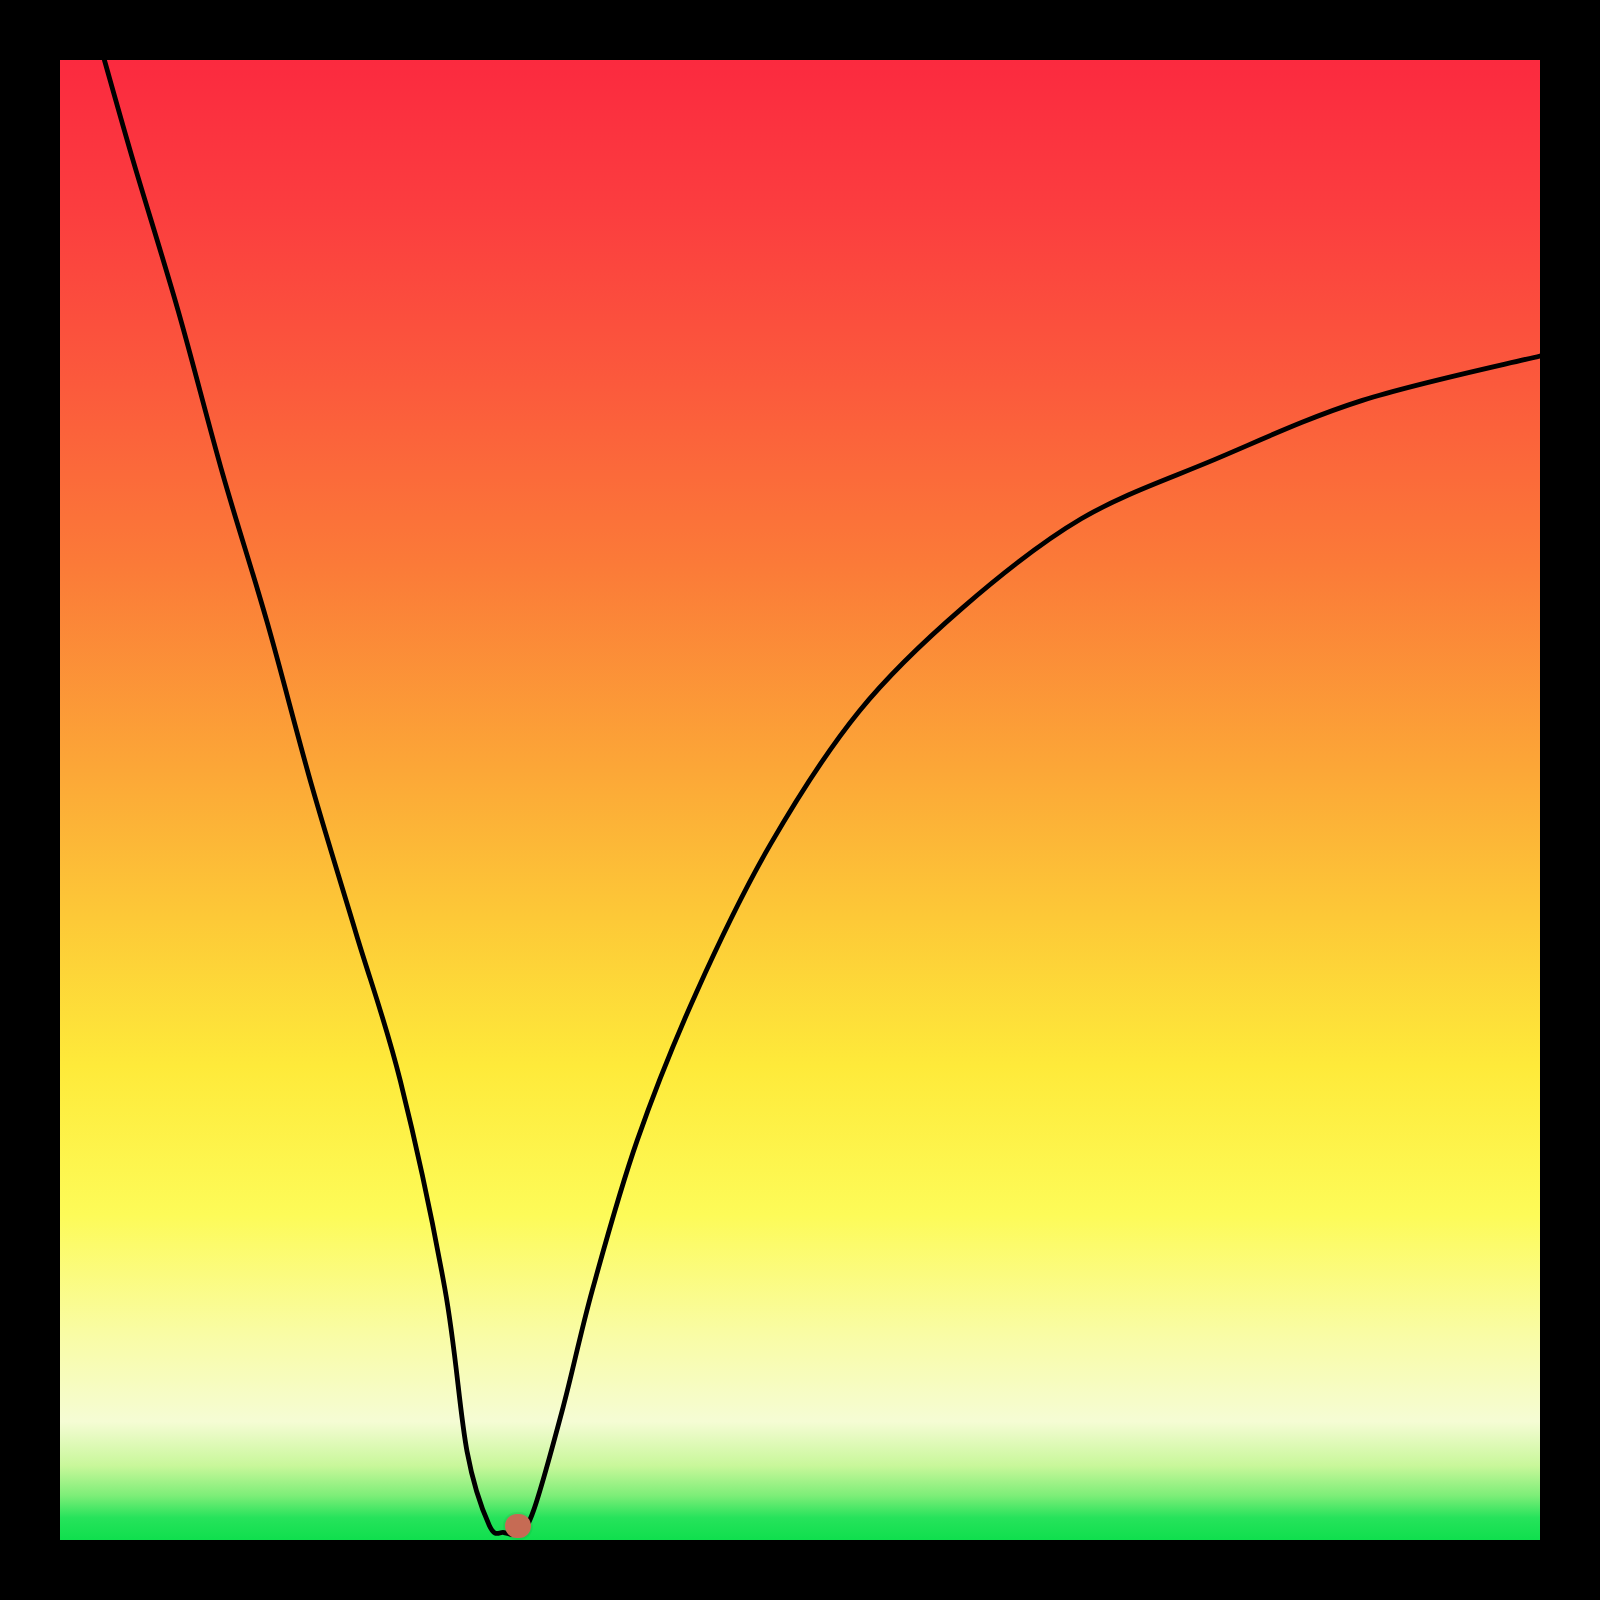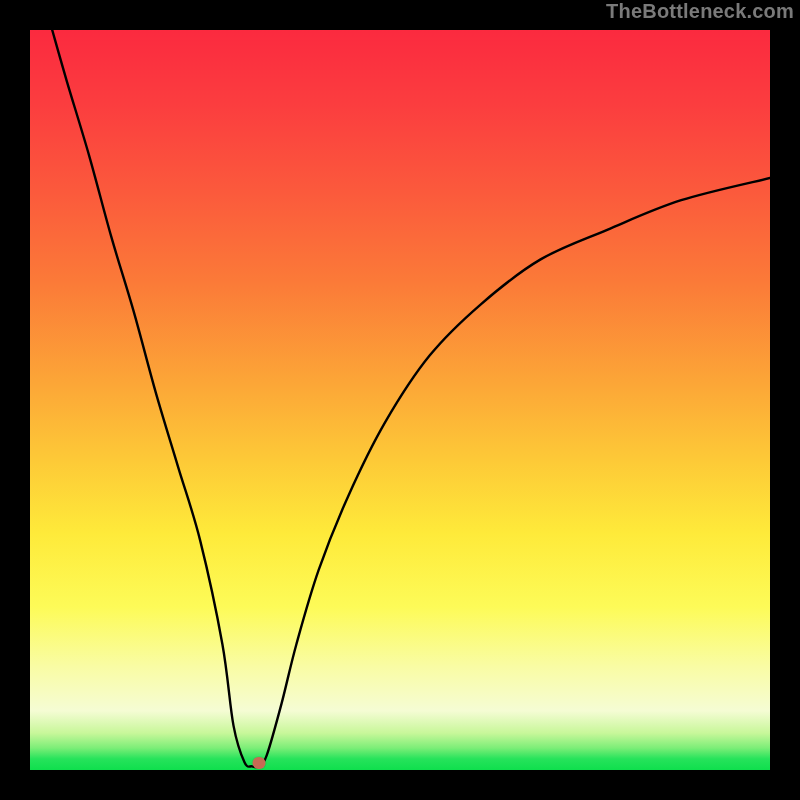--- a/index.html
+++ b/index.html
@@ -71,21 +71,20 @@
     box-shadow: 0 0 0 1px rgba(0,0,0,0.05);
     z-index: 3;
     transform: translate(-50%, -50%);
   }
 </style>
 </head>
 <body>
 
 <div class="frame">
 
-  <div class="watermark">TheBottleneck.com</div>
 
   <div class="plot">
     <svg class="curve" viewBox="0 0 740 740" preserveAspectRatio="none">
       <path id="curve-path" fill="none" stroke="#000" stroke-width="2.4" stroke-linecap="round" stroke-linejoin="round" d="M 22.20 0.00 C 24.67 8.63, 30.83 30.83, 37.00 51.80 C 43.17 72.77, 51.80 99.90, 59.20 125.80 C 66.60 151.70, 74.00 181.30, 81.40 207.20 C 88.80 233.10, 96.20 255.30, 103.60 281.20 C 111.00 307.10, 118.40 336.70, 125.80 362.60 C 133.20 388.50, 140.60 411.93, 148.00 436.60 C 155.40 461.27, 162.80 481.00, 170.20 510.60 C 177.60 540.20, 186.85 583.37, 192.40 614.20 C 197.95 645.03, 199.80 675.87, 203.50 695.60 C 207.20 715.33, 211.52 725.82, 214.60 732.60 C 217.68 739.38, 219.53 735.68, 222.00 736.30 C 224.47 736.92, 226.93 738.15, 229.40 736.30 C 231.87 734.45, 233.10 735.68, 236.80 725.20 C 240.50 714.72, 246.67 691.90, 251.60 673.40 C 256.53 654.90, 260.23 636.40, 266.40 614.20 C 272.57 592.00, 279.97 564.87, 288.60 540.20 C 297.23 515.53, 307.10 490.87, 318.20 466.20 C 329.30 441.53, 341.63 415.63, 355.20 392.20 C 368.77 368.77, 383.57 345.33, 399.60 325.60 C 415.63 305.87, 432.90 289.83, 451.40 273.80 C 469.90 257.77, 489.63 241.73, 510.60 229.40 C 531.57 217.07, 553.77 209.67, 577.20 199.80 C 600.63 189.93, 624.07 178.83, 651.20 170.20 C 678.33 161.57, 725.20 151.70, 740.00 148.00"></path>
     </svg>
     <div class="marker" id="min-marker" style="left: 229.4px; top: 732.6px;"></div>
   </div>
 
 </div>
 

